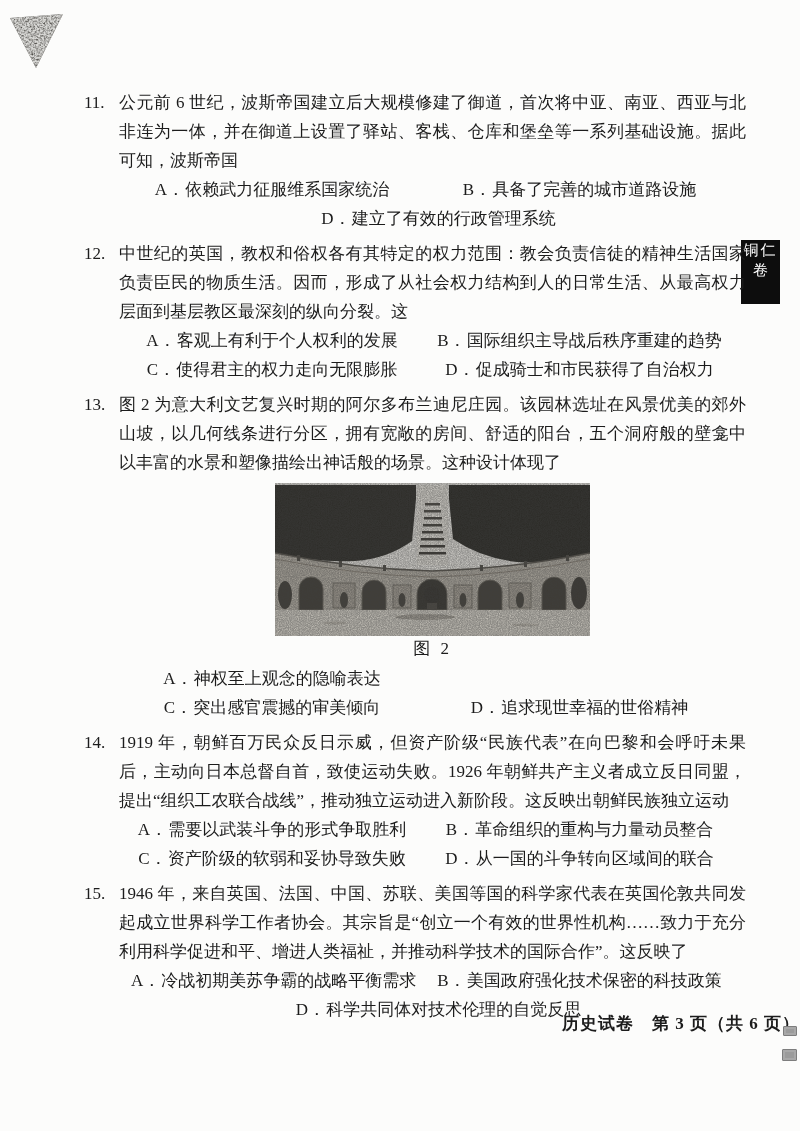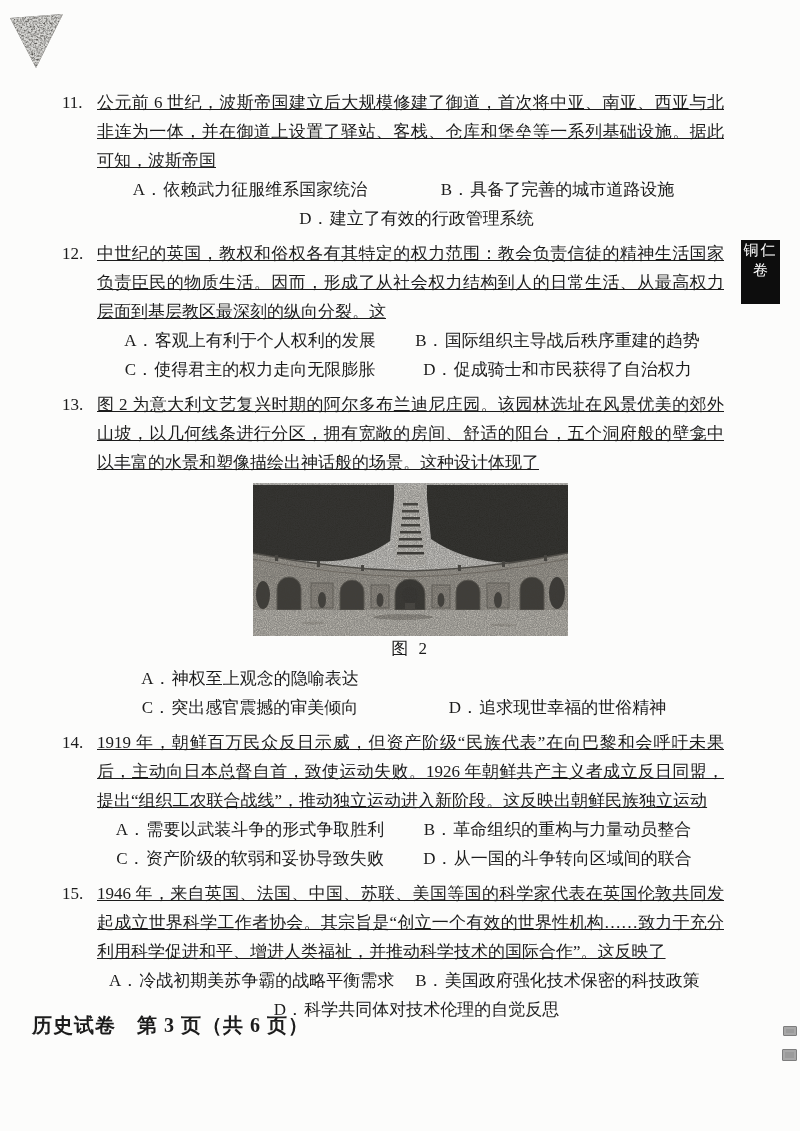--- a/index.html
+++ b/index.html
@@ -1,36 +1,36 @@
 <!DOCTYPE html>
 <html><head>
 <meta charset="utf-8">
 <style>
   html,body { margin:0; padding:0; background:#e9e9e9; }
   .page {
     position:relative; width:800px; height:1131px; margin:0 auto;
     background:#fcfcfb; color:#1c1c1c; overflow:hidden;
     font-family:"Liberation Serif","DejaVu Serif",serif;
   }
-  .content { position:absolute; left:62px; top:88px; width:662px; font-size:17px; }
+  .content { position:absolute; left:84px; top:88px; width:662px; font-size:17px; }
   .q { position:relative; padding-left:35px; line-height:29px; margin-bottom:6px; }
   .qnum { position:absolute; left:0; top:0; width:34px; }
-  .stem { text-align:justify;text-decoration:underline; }
+  .stem { text-align:justify; }
   .opts { padding-left:12px; }
   .row { display:flex; }
   .cell { line-height:29px; white-space:nowrap;text-align:center; }
   .cell.l { width:282px; flex:none; }
   .cell.r { flex:1;font-family:Liberation Serif, serif; }
   .ol { padding-right:1px; }
   .figwrap { width:315px; margin:6px auto 0 auto; }
   .figwrap svg { display:block; }
   .figcap { text-align:center; line-height:26px; font-size:17px; letter-spacing:3px; margin-bottom:2px; }
   .footer {
-    position:absolute; left:0; right:0; top:1012px; text-align:left;
-    font-weight:bold; font-size:20px; letter-spacing:1px;margin-left:32px;
+    position:absolute; left:0; right:0; top:1012px; text-align:right;
+    font-weight:bold; font-size:17px; letter-spacing:1px;
   }
   .side-tab {
     position:absolute; left:741px; top:240px; width:39px; height:64px;
     background:#0d0d0d; color:#ffffff; display:flex; flex-direction:column;
     align-items:center; justify-content:flex-start; gap:1px;
     font-size:15px; line-height:19px; font-family:"Liberation Sans","DejaVu Sans",sans-serif;
   }
   .side-tab .t1 { letter-spacing:2px; }
   .logo-triangle { position:absolute; left:8px; top:12px; }
   .scan-mark {

